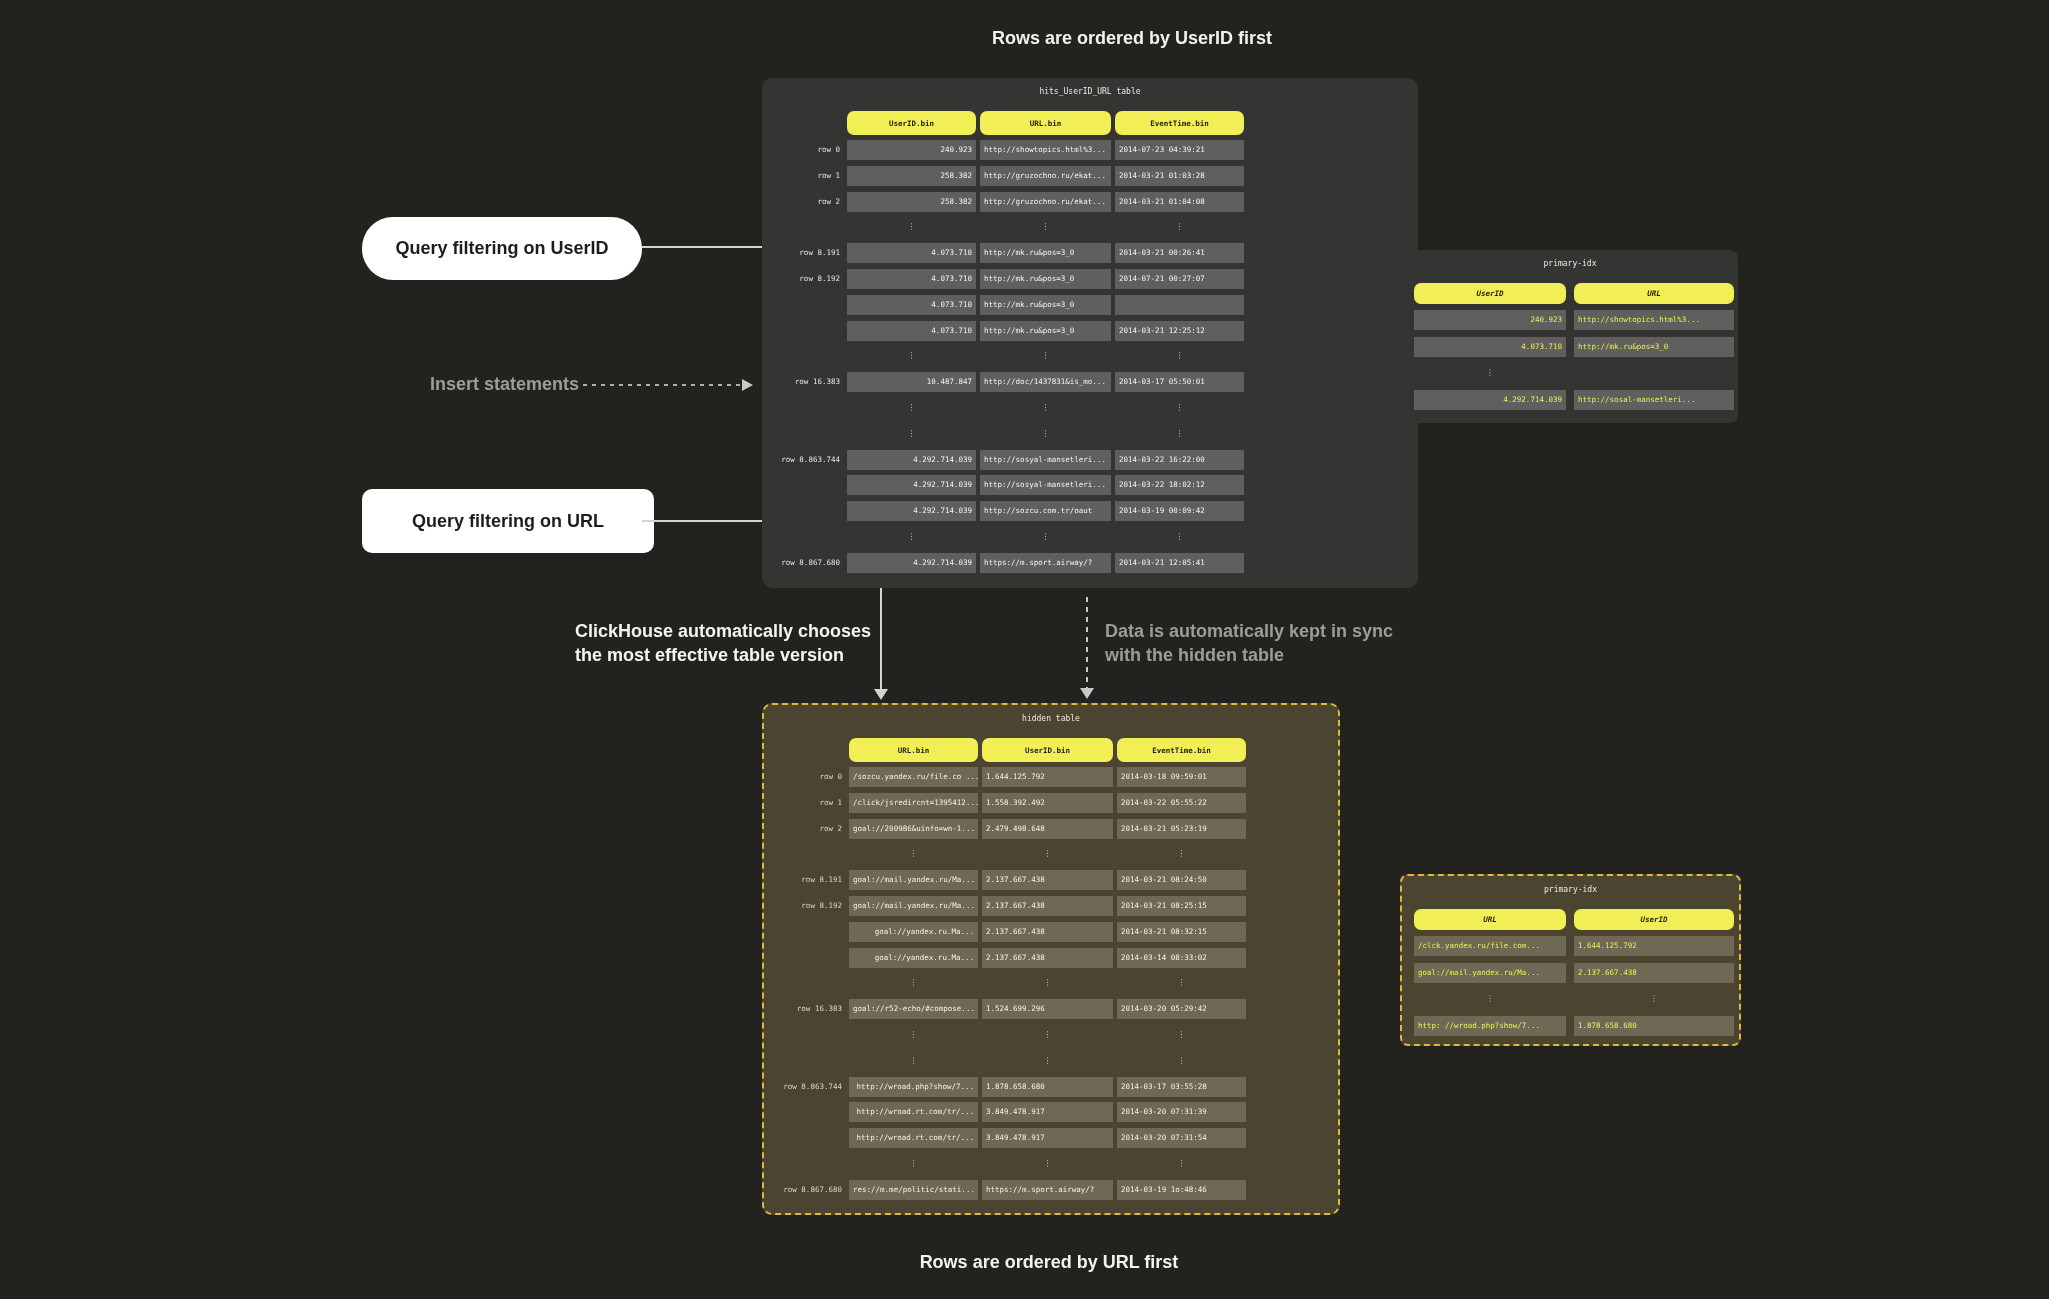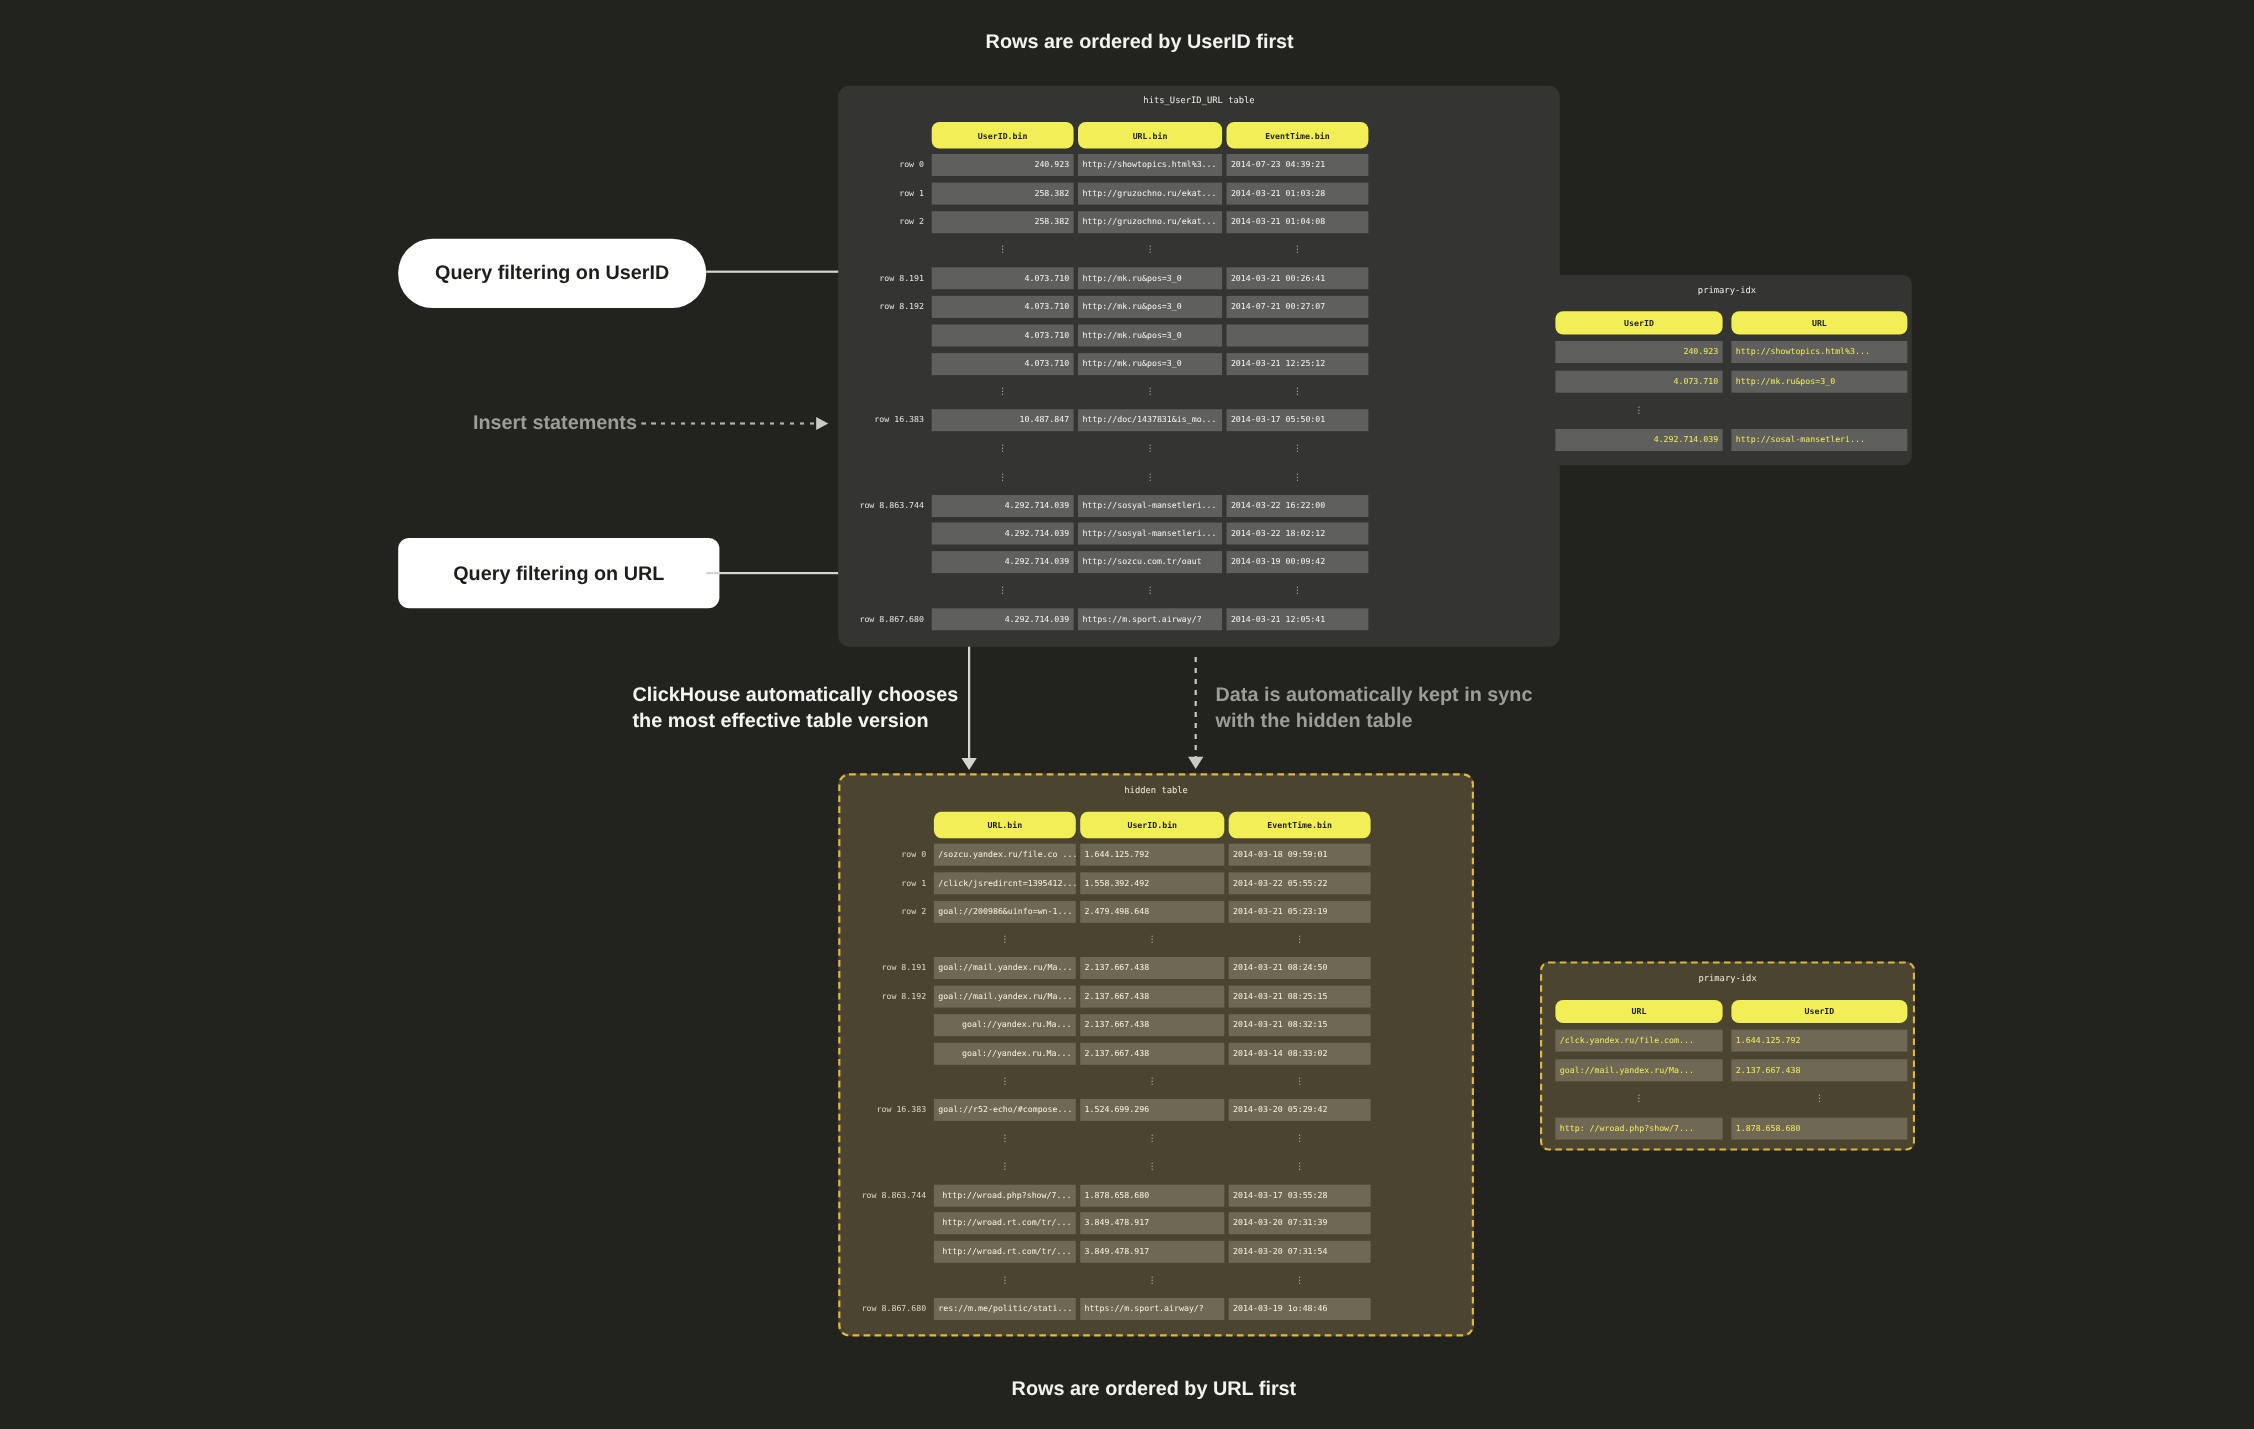--- a/index.html
+++ b/index.html
@@ -19,42 +19,42 @@
   .panel-title{position:absolute;top:9px;left:0;right:0;text-align:center;font-size:8px;}
   .t-main .panel-title,.t-idx-top .panel-title{color:#ecebe6;}
   .t-hidden .panel-title,.t-idx-bottom .panel-title{color:#f0edda;}
 
   
   .thead,.tbody{display:grid;position:absolute;}
   .t4 .thead,.t4 .tbody{left:0;grid-template-columns:81px 129px 131px 129px;column-gap:4px;}
   .t4 .thead{top:33px;grid-auto-rows:24px;}
   .t4 .tbody{top:62px;grid-auto-rows:20px;row-gap:5.8px;}
   .t2 .thead,.t2 .tbody{left:12px;grid-template-columns:152px 160px;column-gap:8px;}
-  .t2 .thead{top:33px;grid-auto-rows:21px;}
+  .t2 .thead{top:33px;grid-auto-rows:21px;font-style:italic;}
   .t2 .tbody{top:60px;grid-auto-rows:20px;row-gap:6.6px;}
 
   .hcell{background:#f2ee55;color:#1e1e1c;border-radius:7px;font-weight:bold;
          font-size:7.5px;display:flex;align-items:center;justify-content:center;}
   .cell{font-size:7.5px;line-height:20px;padding:0 4px;white-space:nowrap;overflow:hidden;}
   .cell.al{text-align:left;}
   .cell.ar{text-align:right;}
   .rlabel{font-size:7.5px;line-height:20px;text-align:right;padding-right:3px;white-space:nowrap;}
   .ecell{font-size:8px;line-height:20px;text-align:center;}
 
   .t-main{--cellbg:#5f5f5d;--celltext:#f5f5f3;--labelc:#e4e4e2;--ellc:#cfcfcd;}
   .t-hidden{--cellbg:#6e6854;--celltext:#f8f4e1;--labelc:#ddd8c2;--ellc:#d8d3bd;}
   .t-idx-top{--cellbg:#5f5f5d;--celltext:#f2ee55;--labelc:#e4e4e2;--ellc:#cfcfcd;}
   .t-idx-bottom{--cellbg:#6e6854;--celltext:#f2ee55;--labelc:#ddd8c2;--ellc:#d8d3bd;}
   .cell{background:var(--cellbg);color:var(--celltext);}
   .rlabel{color:var(--labelc);}
   .ecell{color:var(--ellc);}
 
   
   .big{position:absolute;font-weight:bold;font-size:18px;}
-  #top-title{left:896px;top:28px;width:400px;text-align:left;color:#f2f2f0;}
+  #top-title{left:872px;top:28px;width:400px;text-align:right;color:#f2f2f0;}
   #bottom-title{left:849px;top:1252px;width:400px;text-align:center;color:#f2f2f0;}
   #chooses-text{left:575px;top:619px;color:#f4f4f2;line-height:24px;}
   #sync-text{left:1105px;top:619px;color:#9d9d97;line-height:24px;}
   #insert-label{left:430px;top:374px;color:#9d9d97;}
 
   .callout{position:absolute;background:#ffffff;border-radius:10px;display:flex;
            align-items:center;justify-content:center;font-weight:bold;font-size:18px;color:#1d1d1b;}
   #q-userid{left:362px;top:217px;width:280px;height:63px;border-radius:31px;}
   #q-url{left:362px;top:489px;width:292px;height:64px;}
 

